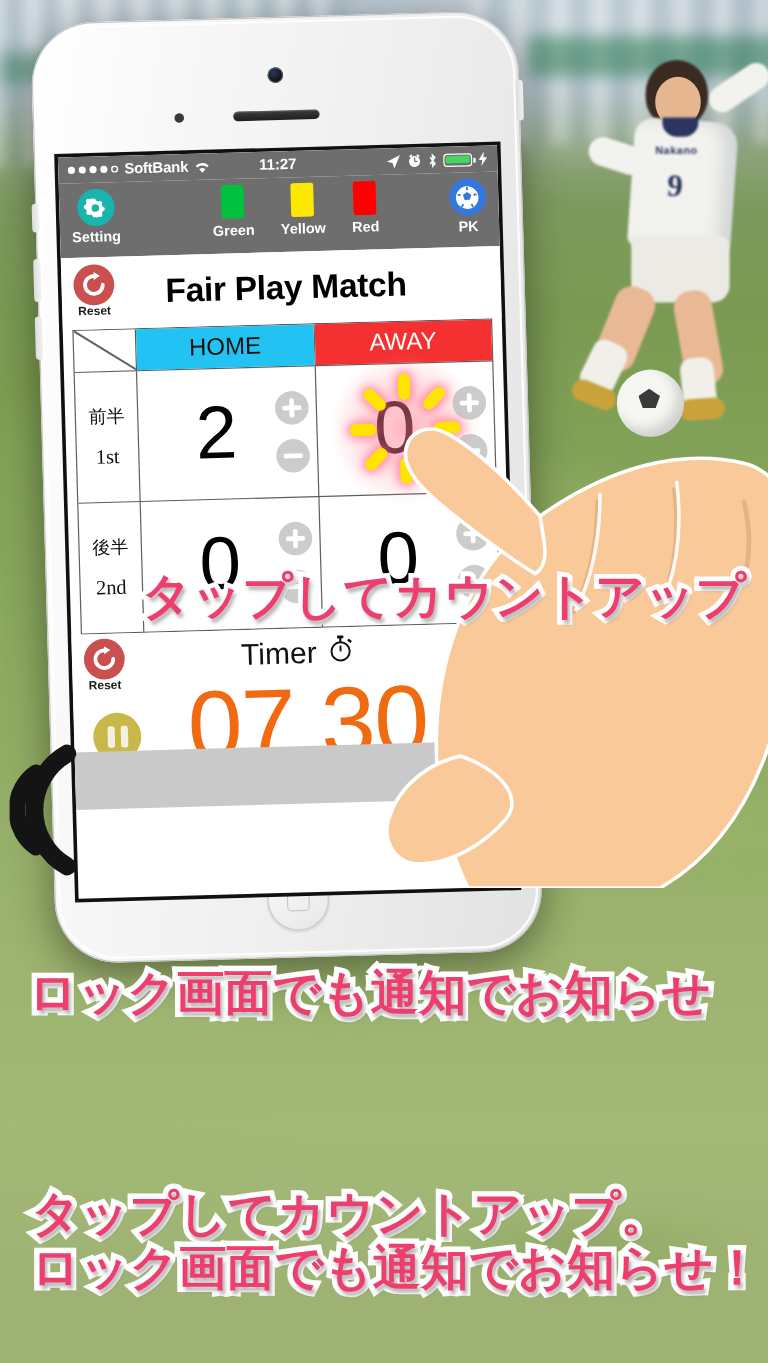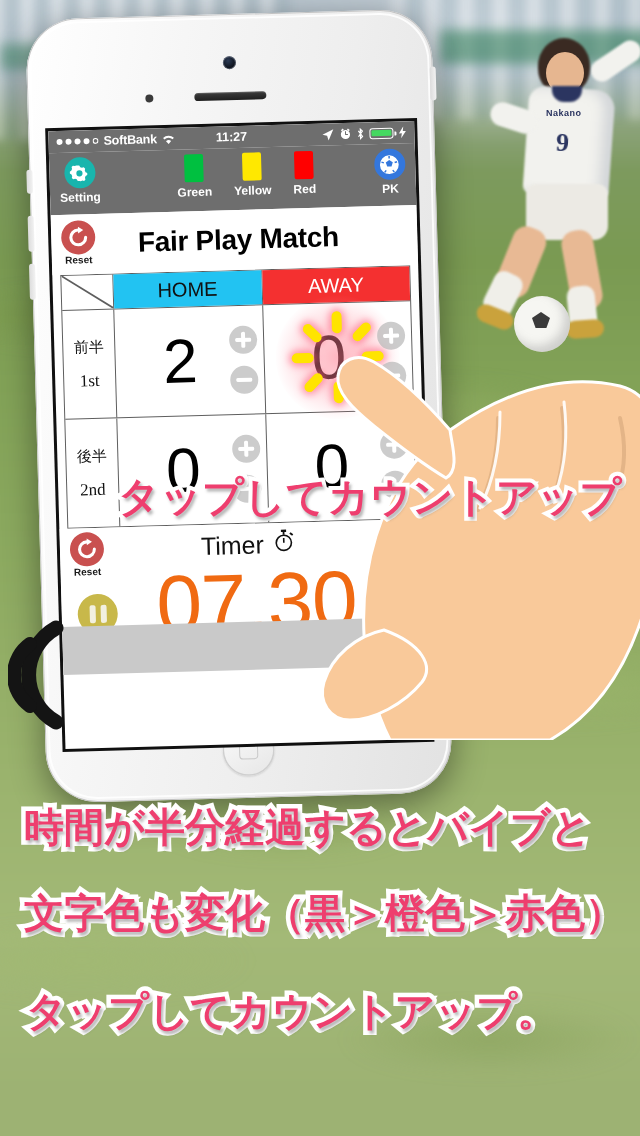--- a/index.html
+++ b/index.html
@@ -65,21 +65,21 @@
     background: rgba(40,120,80,.55);
     filter: blur(6px);
   }
   .bg-green-band2 {
     position: absolute; left: 0px; top: 44px; width: 120px; height: 26px;
     background: rgba(40,120,80,.45);
     filter: blur(6px);
   }
 
   
-  .player { position: absolute; left: 470px; top: 10px; width: 170px; height: 330px; }
+  .player { position: absolute; left: 470px; top: 22px; width: 170px; height: 330px; }
   .pl-head {
     position:absolute; left: 68px; top: 28px; width: 52px; height: 56px;
     background: #3a2a22; border-radius: 50% 50% 45% 45%;
     filter: blur(1px);
   }
   .pl-face {
     position:absolute; left: 76px; top: 42px; width: 38px; height: 42px;
     background: #e6b690; border-radius: 50%;
     filter: blur(.6px);
   }
@@ -696,17 +696,17 @@
         <path d="M320 118 C326 144 326 166 318 188"></path>
       </g>
       <g fill="none" stroke="#ffffff" stroke-width="3" stroke-linecap="round" opacity=".9">
         <path d="M200 112 C200 146 194 180 180 208"></path>
         <path d="M264 102 C268 136 266 164 256 192"></path>
       </g>
     </svg>
   </div>
 
   <div class="ov ov-tap">タップしてカウントアップ</div>
-  <div class="ov ov-b1">時間が半分経過するとバイブと</div>
-  <div class="ov ov-b3">文字色も変化（黒＞橙色＞赤色）</div>
+  <div class="ov ov-b1">ロック画面でも通知でお知らせ</div>
   <div class="ov ov-c1">タップしてカウントアップ。</div>
+  <div class="ov ov-c2">ロック画面でも通知でお知らせ！</div>
 
 </div>
 
 </body></html>

